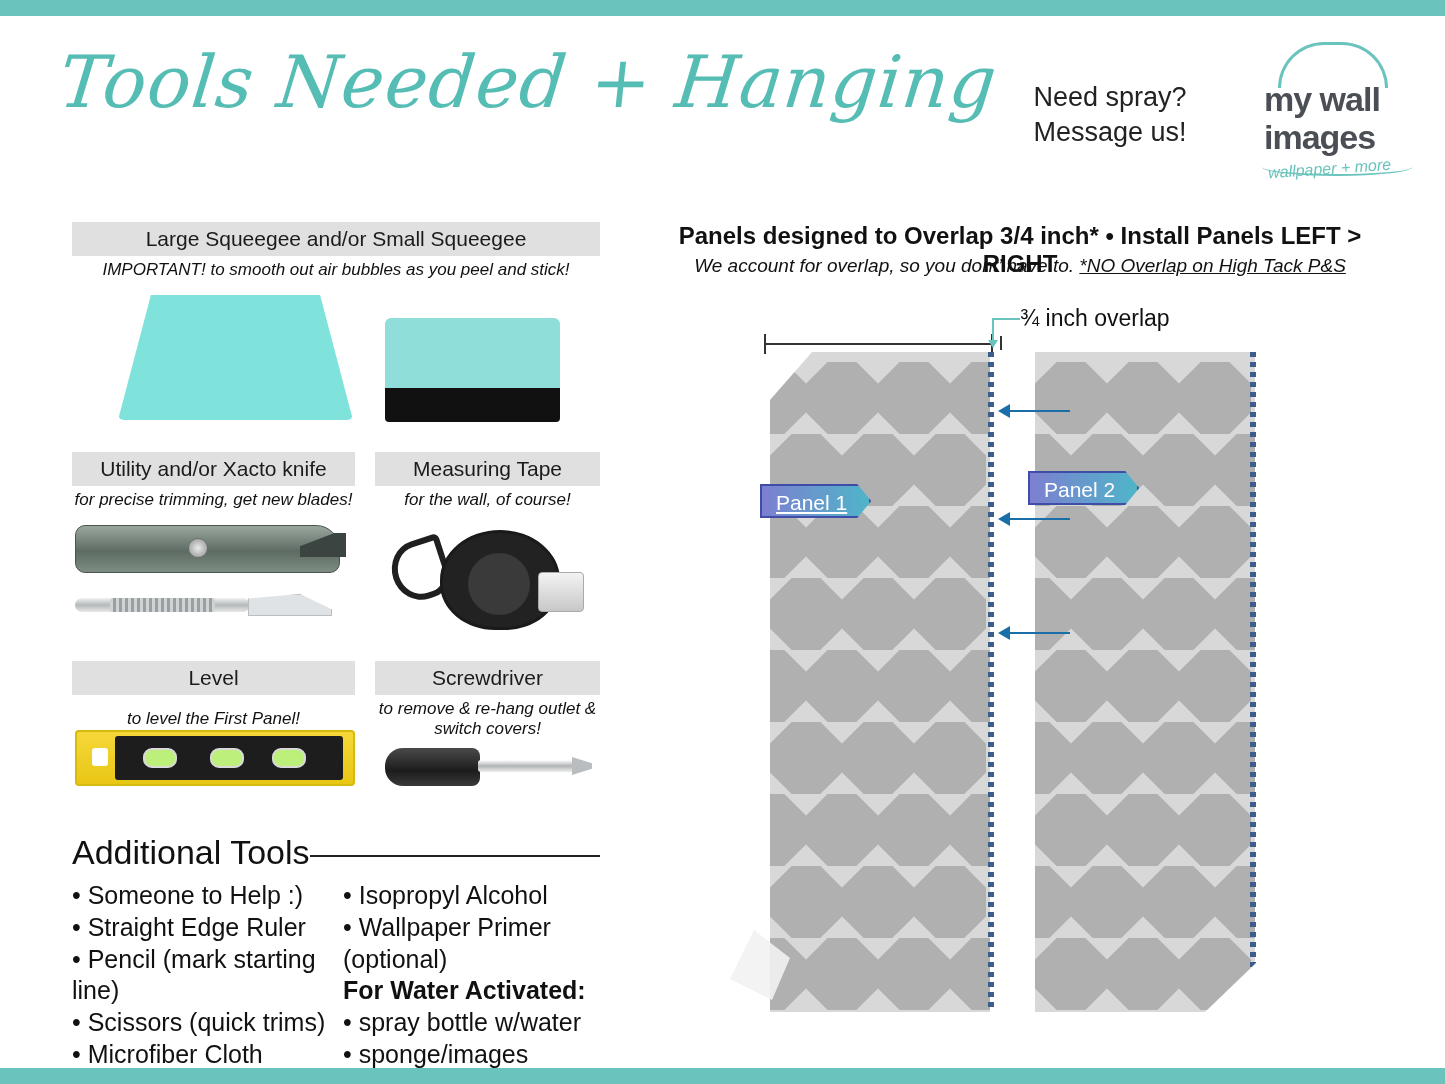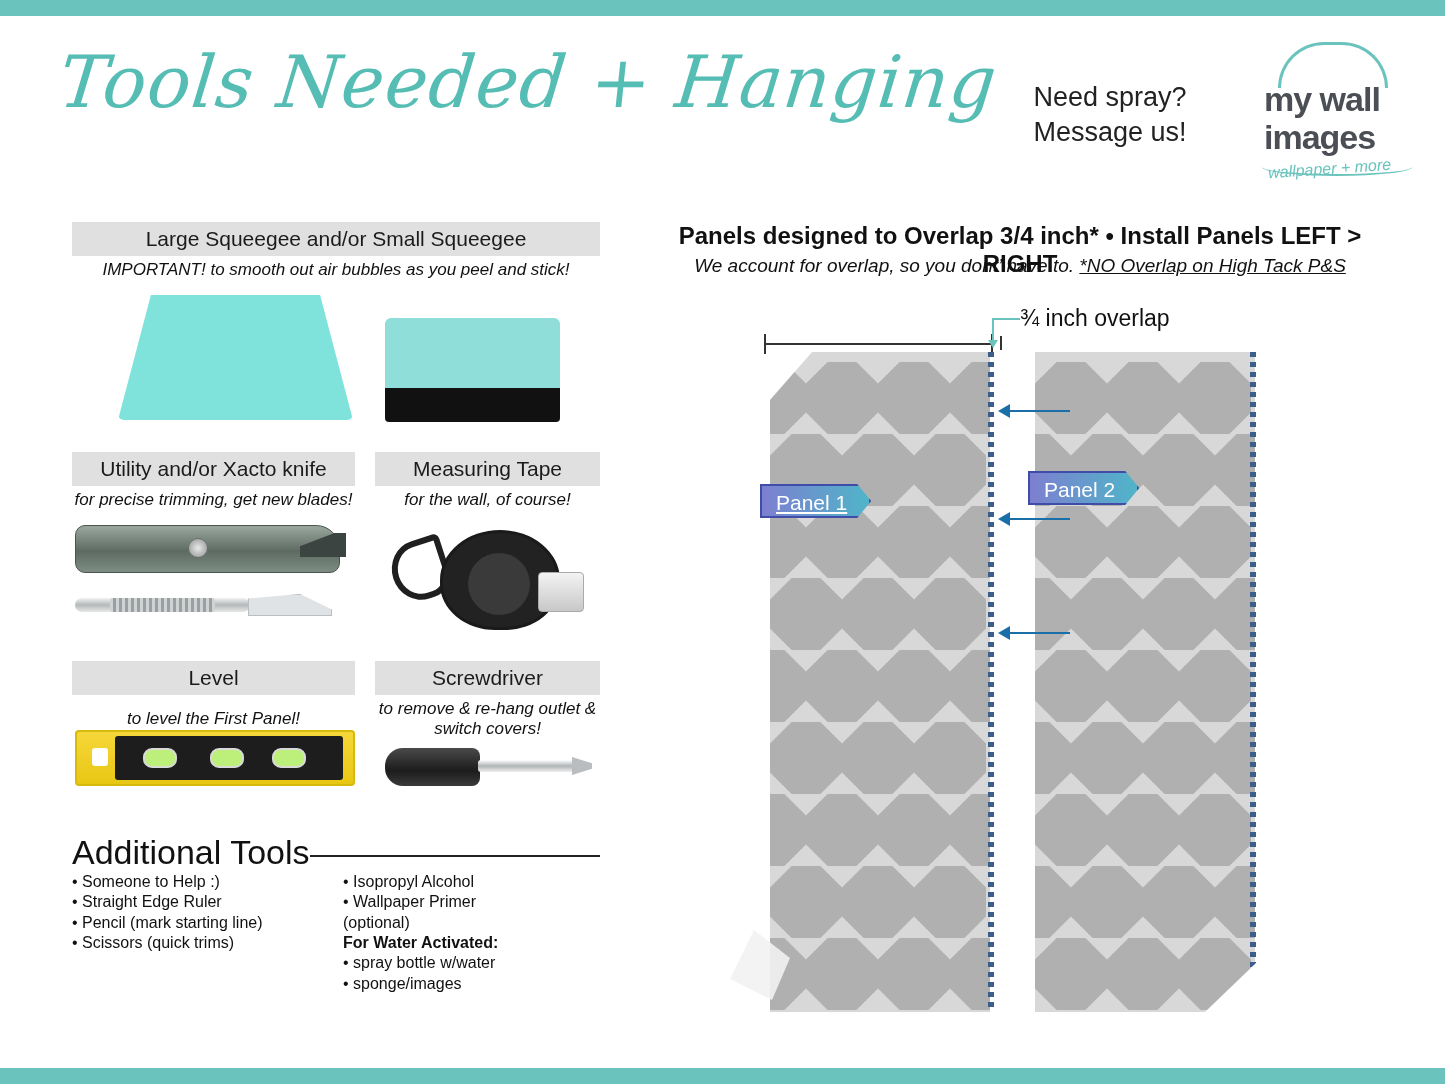--- a/index.html
+++ b/index.html
@@ -167,21 +167,21 @@
   }
 
   
   .add-title {
     position:absolute; left:72px; top:833px; font-size:34px; color:#111;
   }
   .add-rule {
     position:absolute; left:310px; top:855px; width:290px; height:2px; background:#222;
   }
   .add-col {
-    position:absolute; font-size:16px; color:#111; line-height:1.27;
+    position:absolute; font-size:25px; color:#111; line-height:1.27;margin-top:8px;
   }
   .add-col li { list-style:none; }
   .add-col ul { margin:0; padding:0; }
   .bold-head { font-weight:bold; }
 
   
   .right-head1 {
     position:absolute; left:650px; top:222px; width:740px;
     font-size:24px; font-weight:bold; color:#111; text-align:center;
   }
@@ -323,20 +323,21 @@
 
 <div class="add-title">Additional Tools</div>
 <div class="add-rule"></div>
 
 <div class="add-col" style="left:72px; top:872px; width:270px;">
   <ul>
     <li>• Someone to Help :)</li>
     <li>• Straight Edge Ruler</li>
     <li>• Pencil (mark starting line)</li>
     <li>• Scissors (quick trims)</li>
+    <li>• Microfiber Cloth</li>
   </ul>
 </div>
 
 <div class="add-col" style="left:343px; top:872px; width:260px;">
   <ul>
     <li>• Isopropyl Alcohol</li>
     <li>• Wallpaper Primer</li>
     <li>   (optional)</li>
     <li class="bold-head">For Water Activated:</li>
     <li>• spray bottle w/water</li>

